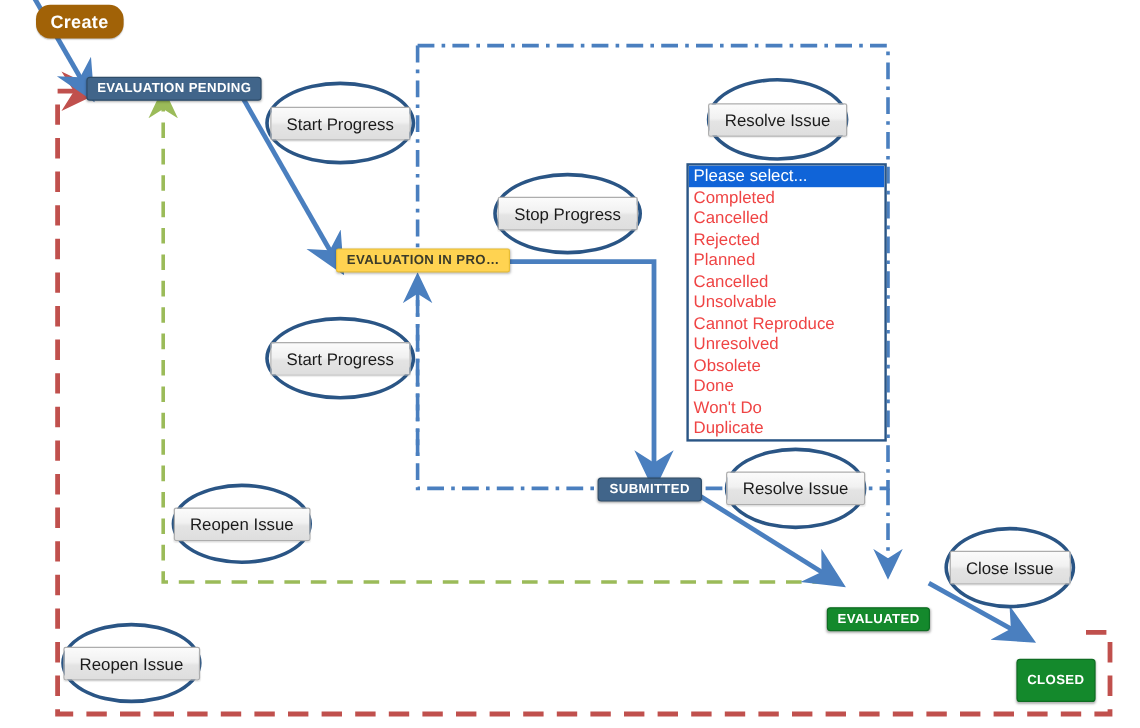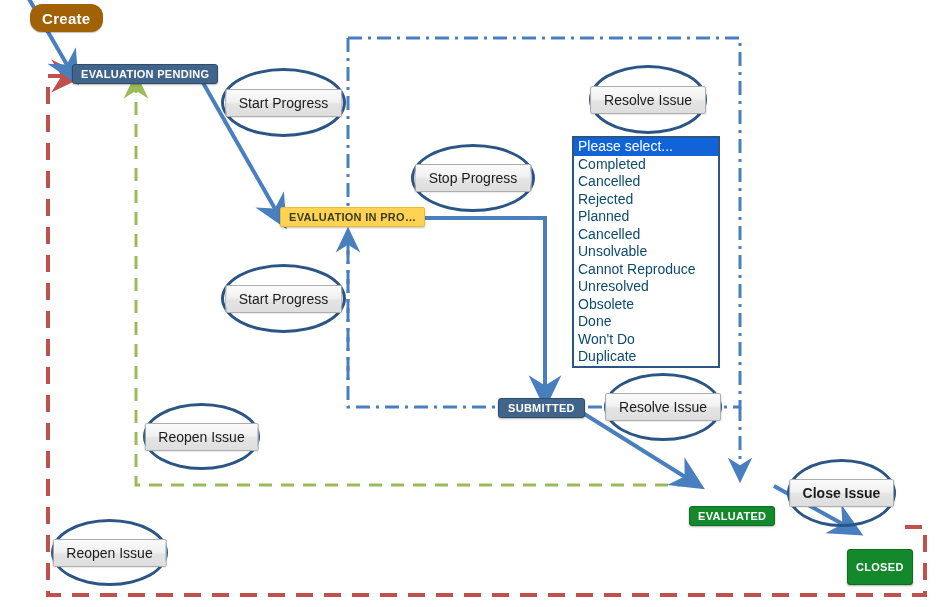--- a/index.html
+++ b/index.html
@@ -25,25 +25,25 @@
   .trans{position:absolute;z-index:5;}
   .trans .oval{position:absolute;left:0;top:0;width:100%;height:100%;
          border:3px solid #2a5585;border-radius:50%;background:transparent;box-sizing:border-box;}
   .trans .btn{position:absolute;left:50%;top:50%;transform:translate(-50%,-50%);
          background:linear-gradient(180deg,#fbfbfb 0%,#f1f1f1 45%,#e4e4e4 55%,#dedede 100%);
          border:1px solid #adadad;border-radius:2px;
          font-size:14px;color:#1b1b1b;padding:5px 13px;white-space:nowrap;
          box-shadow:0 1px 1px rgba(0,0,0,.08);}
 
   
-  #resolution-list{position:absolute;left:572px;top:136px;width:148px;
+  #resolution-list{position:absolute;left:572px;top:136px;width:167px;
       background:#ffffff;border:2px solid #2a5585;box-sizing:border-box;z-index:20;
       padding:0;overflow:hidden;}
   #resolution-list ul{list-style:none;margin:0;padding:0;}
-  #resolution-list li{font-size:14px;line-height:17.5px;color:#0c4a6e;
+  #resolution-list li{font-size:14px;line-height:17.5px;color:#ef4444;
       padding:0 2px 0 4px;white-space:nowrap;}
   #resolution-list li.sel{background:#1064d8;color:#ffffff;}
 </style>
 </head>
 <body>
 
 <div id="canvas">
 
   <svg id="wires" viewBox="0 0 950 607">
     <defs>
@@ -129,21 +129,21 @@
   <div class="trans" style="left:143px;top:403px;width:117px;height:67px;">
     <div class="oval"></div>
     <div class="btn">Reopen Issue</div>
   </div>
 
   <div class="trans" style="left:604px;top:373px;width:118px;height:68px;">
     <div class="oval"></div>
     <div class="btn">Resolve Issue</div>
   </div>
 
-  <div class="trans" style="left:787px;top:459px;width:109px;height:68px;font-weight:bold;">
+  <div class="trans" style="left:787px;top:439px;width:109px;height:68px;">
     <div class="oval"></div>
     <div class="btn">Close Issue</div>
   </div>
 
   <div class="trans" style="left:51px;top:519px;width:117px;height:67px;">
     <div class="oval"></div>
     <div class="btn">Reopen Issue</div>
   </div>
 
   <div id="resolution-list">

